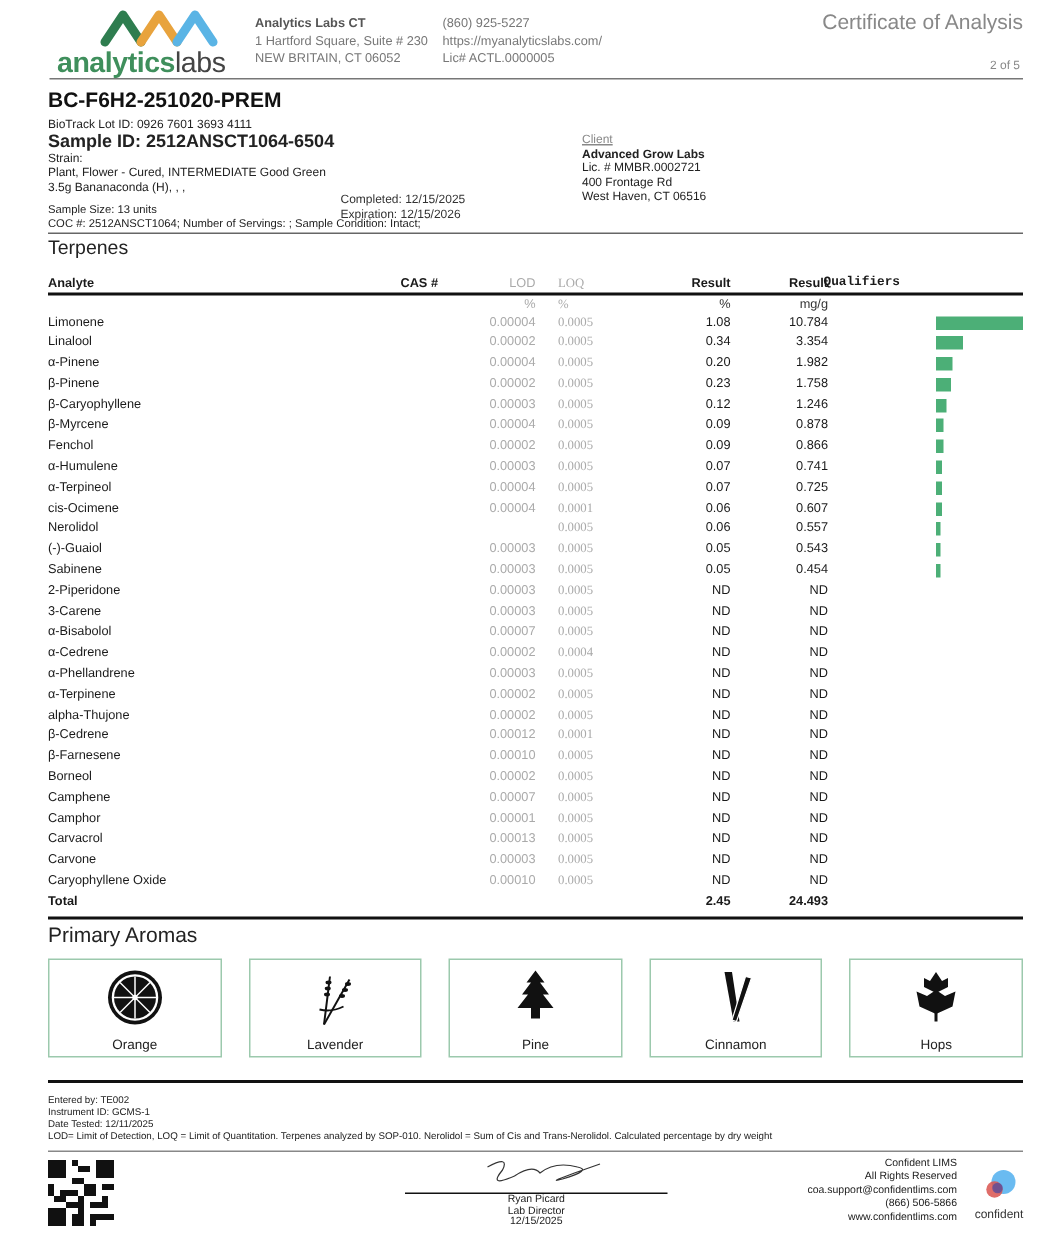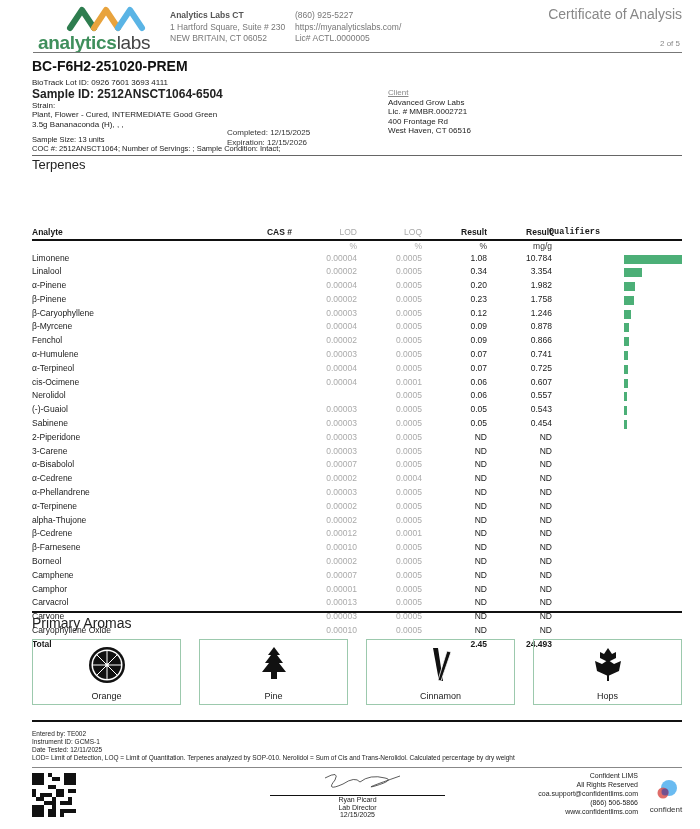--- a/index.html
+++ b/index.html
@@ -15,36 +15,36 @@
   .coa-title { right: 18px; top: 6px; font-size: 14px; color: #888; }
   .page-num { right: 20px; top: 39px; font-size: 8px; color: #888; }
   .hr-top { left: 33px; right: 18px; top: 52px; height: 1px; background: #777; }
   
   .batch-id { left: 32px; top: 58px; font-size: 14px; font-weight: bold; color: #111; }
   .sample-left { left: 32px; top: 78px; font-size: 8px; line-height: 9.5px; color: #222; }
   .sample-left .sid { font-size: 12px; font-weight: bold; line-height: 13px; }
   .dates { left: 227px; top: 88px; font-size: 8px; line-height: 9.5px; color: #333; margin-top: 40px; }
   .client { left: 388px; top: 88px; font-size: 8px; line-height: 9.5px; color: #222; }
   .client .lbl { color: #888; text-decoration: underline; }
-  .client .cname { font-weight: normal; }
+  .client .cname { font-weight: bold; }
   .sample-extra { left: 32px; top: 135px; font-size: 7.5px; line-height: 9px; color: #222; }
   .hr-sec { left: 32px; right: 18px; height: 1px; background: #666; }
   .section-title { left: 32px; font-size: 13px; color: #222; }
   
   .table { left: 32px; top: 182px; width: 650px; }
   .row { position: relative; height: 13.8px; font-size: 8.5px; line-height: 13.8px; }
   .row > span { position: absolute; top: 0; white-space: nowrap; }
   .c-an { left: 0; }
   .c-cas { left: 230px; width: 30px; text-align: right; }
   .c-lod { left: 270px; width: 55px; text-align: right; color: #aaa; }
-  .c-loq { left: 340px; width: 50px; text-align: right; color: #aaa; }
+  .c-loq { left: 340px; width: 50px; text-align: left; color: #aaa; font-family: Liberation Serif, serif; }
   .c-r1 { left: 415px; width: 40px; text-align: right; }
   .c-r2 { left: 475px; width: 45px; text-align: right; }
   .c-q { left: 517px; font-family: Liberation Mono, monospace; }
-  .hdr { font-weight: bold; height: 13px; margin-top: 44px; }
+  .hdr { font-weight: bold; height: 13px; }
   .hdr .c-lod, .hdr .c-loq { font-weight: normal; }
   .units { color: #999; }
   .units .c-r1, .units .c-r2 { color: #333; }
   .hdr-line { height: 1.5px; background: #111; width: 650px; }
   .bar { position: absolute; left: 592px; top: 3px; height: 9px; background: #4caf77; }
   .total { font-weight: bold; }
   .hr-black { left: 32px; right: 18px; height: 1.5px; background: #111; }
   
   .aromas { left: 32px; top: 639px; width: 650px; height: 66px; display: flex; gap: 18px; }
   .aroma { flex: 1; border: 1px solid #9cc9ad; position: relative; }
@@ -362,20 +362,38 @@
           <line x1="6" y1="20" x2="34" y2="20"></line>
           <line x1="10" y1="10" x2="30" y2="30"></line>
           <line x1="30" y1="10" x2="10" y2="30"></line>
         </g>
       <circle cx="20" cy="20" r="1.8" fill="#fff"></circle>
     </svg>
     <div class="lbl">Orange</div>
   </div>
   <div class="aroma">
     <svg width="40" height="40" viewBox="0 0 40 40">
+      <g stroke="#111" stroke-width="1.3" fill="none">
+          <path d="M13 38 L17 6"></path>
+          <path d="M13 38 L30 8"></path>
+          <path d="M10 28 Q18 30 26 26"></path>
+        </g>
+      <g fill="#111">
+          <ellipse cx="16" cy="10" rx="2" ry="1.3"></ellipse>
+          <ellipse cx="15.5" cy="14" rx="2" ry="1.3"></ellipse>
+          <ellipse cx="15" cy="18" rx="2" ry="1.3"></ellipse>
+          <ellipse cx="29" cy="11" rx="2" ry="1.3"></ellipse>
+          <ellipse cx="27" cy="15" rx="2" ry="1.3"></ellipse>
+          <ellipse cx="25" cy="19" rx="2" ry="1.3"></ellipse>
+        </g>
+    </svg>
+    <div class="lbl">Lavender</div>
+  </div>
+  <div class="aroma">
+    <svg width="40" height="40" viewBox="0 0 40 40">
       <path d="M20 2 L26 10 L23 10 L29 18 L25 18 L32 27 L8 27 L15 18 L11 18 L17 10 L14 10 Z" fill="#111"></path>
       <rect x="17" y="27" width="6" height="7" fill="#111"></rect>
     </svg>
     <div class="lbl">Pine</div>
   </div>
   <div class="aroma">
     <svg width="40" height="40" viewBox="0 0 40 40">
       <path d="M12 3 L17 3 L22 36 L18 36 Z" fill="#111"></path>
         <path d="M26 6 L30 7 L20 36 L17 35 Z" fill="#111" stroke="#fff" stroke-width="0.8"></path>
     </svg>

